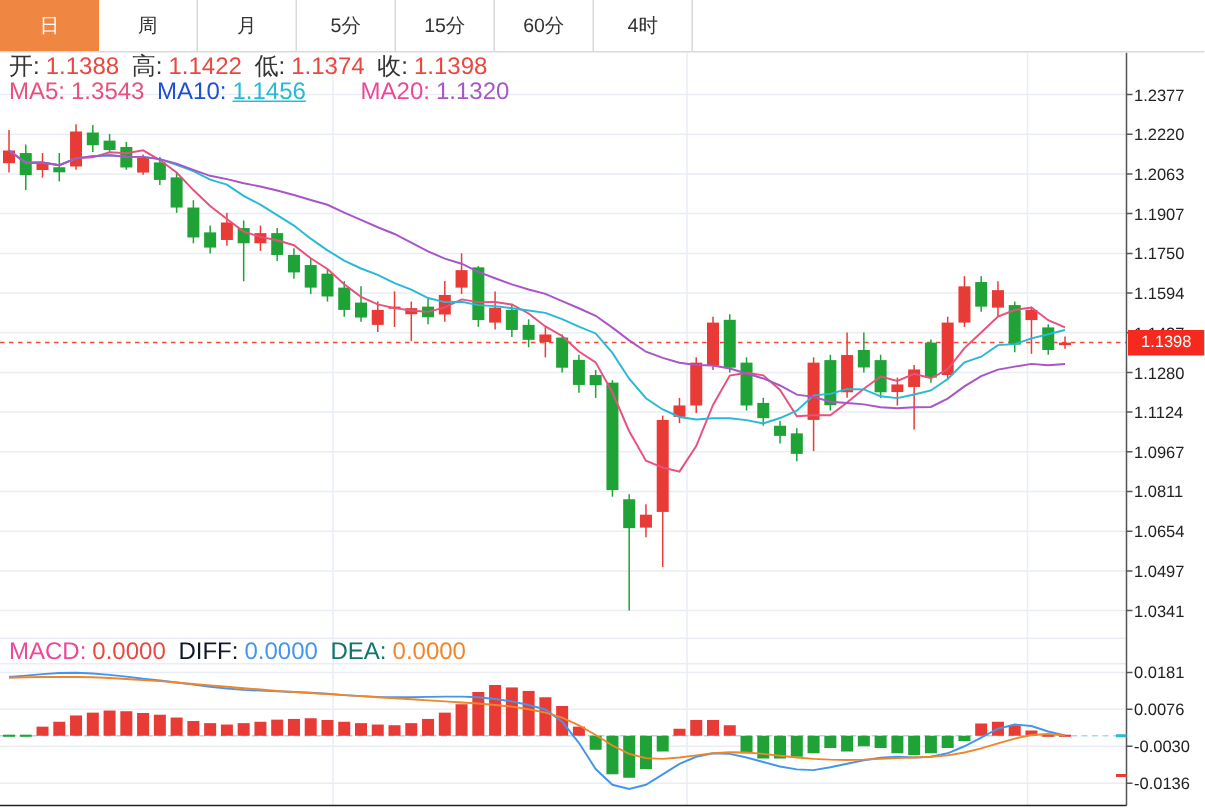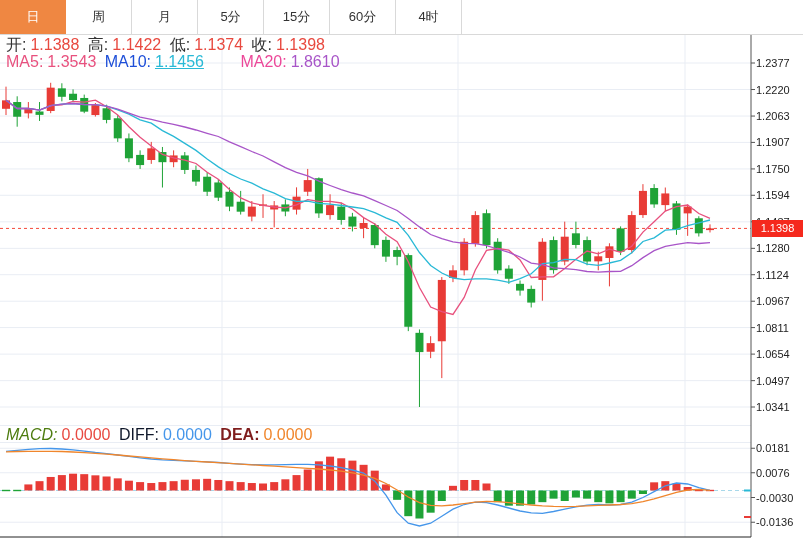--- a/index.html
+++ b/index.html
@@ -306,23 +306,23 @@
   <div class="overlay" id="quote-bar">
     <span class="lbl">开:</span><span class="val pair" style="color: rgb(232, 73, 63);">1.1388</span>
     <span class="lbl">高:</span><span class="val pair" style="color: rgb(232, 73, 63);">1.1422</span>
     <span class="lbl">低:</span><span class="val pair" style="color: rgb(232, 73, 63);">1.1374</span>
     <span class="lbl">收:</span><span class="val pair" style="color: rgb(232, 73, 63);">1.1398</span>
   </div>
 
   <div class="overlay" id="ma-bar">
     <span id="ma5l" style="color: rgb(232, 81, 126);">MA5:</span><span id="ma5v" class="pair" style="color: rgb(232, 81, 126);">1.3543</span>
     <span id="ma10l" style="color: #1d4ed8; margin-top: 44px;">MA10:</span><span id="ma10v" class="pair" style="color: rgb(41, 185, 214); text-decoration: underline;">1.1456</span>
-    <span id="ma20l" style="color: #ec4899; padding-left: 28px;">MA20:</span><span id="ma20v" class="pair" style="color: rgb(168, 85, 200);">1.8610</span>
+    <span id="ma20l" style="color: #ec4899; padding-left: 28px;">MA20:</span><span id="ma20v" class="pair" style="color: rgb(168, 85, 200);">1.1320</span>
   </div>
 
   <div class="overlay" id="macd-bar">
-    <span id="macdl" style="color: #4d7c0f; font-style: italic;">MACD:</span><span id="macdv" class="pair" style="color: rgb(232, 74, 66);">0.0000</span>
+    <span id="macdl" style="color: #ec4899;">MACD:</span><span id="macdv" class="pair" style="color: rgb(232, 74, 66);">0.0000</span>
     <span id="diffl" style="color: #0f172a;">DIFF:</span><span id="diffv" class="pair" style="color: rgb(69, 150, 234);">0.0000</span>
-    <span id="deal" style="color: #7f1d1d; font-weight: bold;">DEA:</span><span id="deav" class="pair" style="color: rgb(240, 134, 44);">0.0000</span>
+    <span id="deal" style="color: #0f766e;">DEA:</span><span id="deav" class="pair" style="color: rgb(240, 134, 44);">0.0000</span>
   </div>
 
   <div id="price-badge" style="background: rgb(245, 41, 29);">1.1398</div>
 </div>
 
 </body></html>

